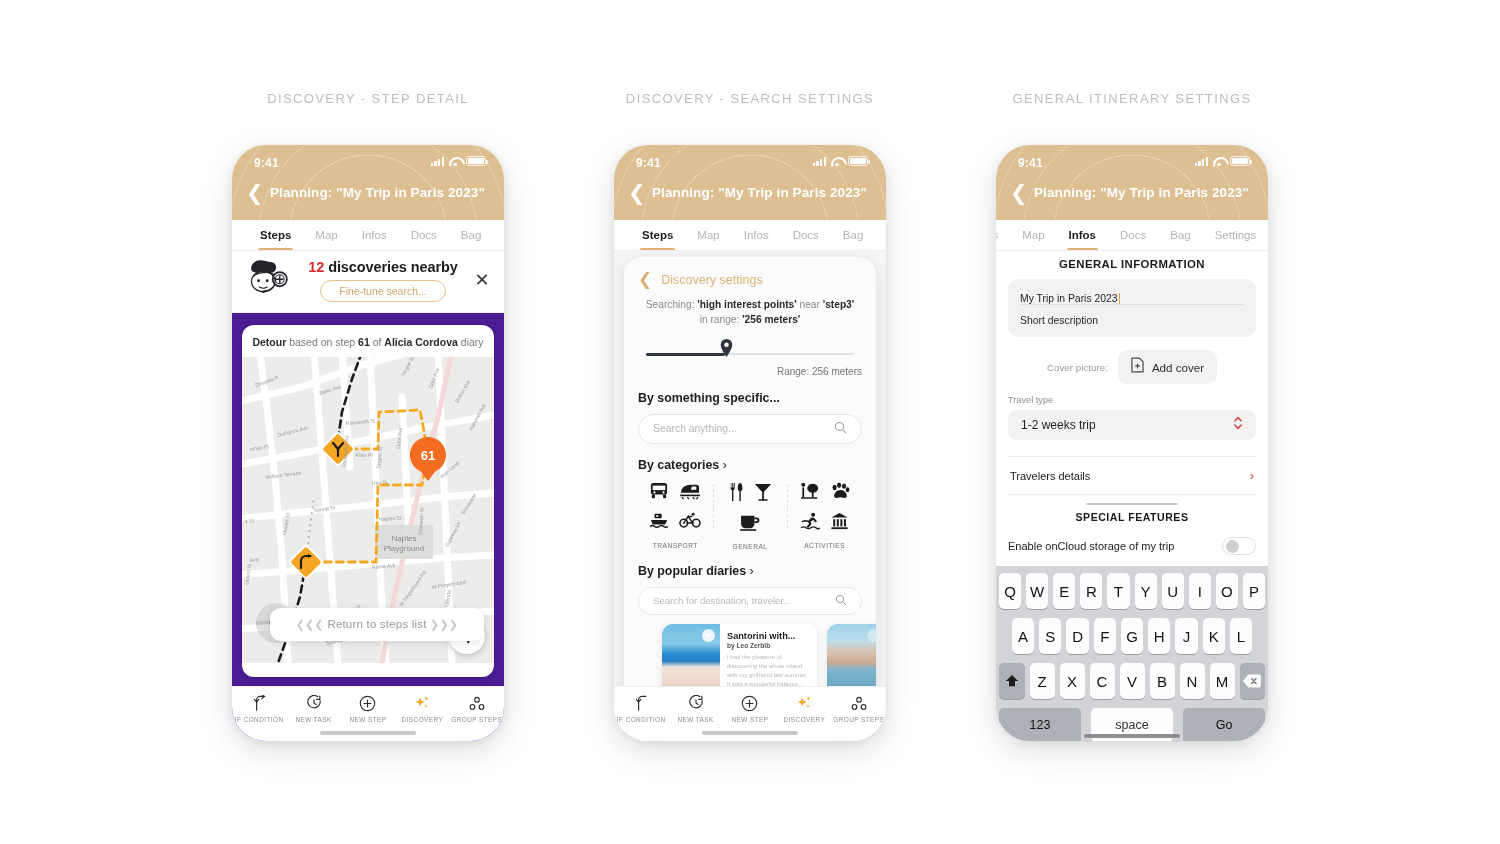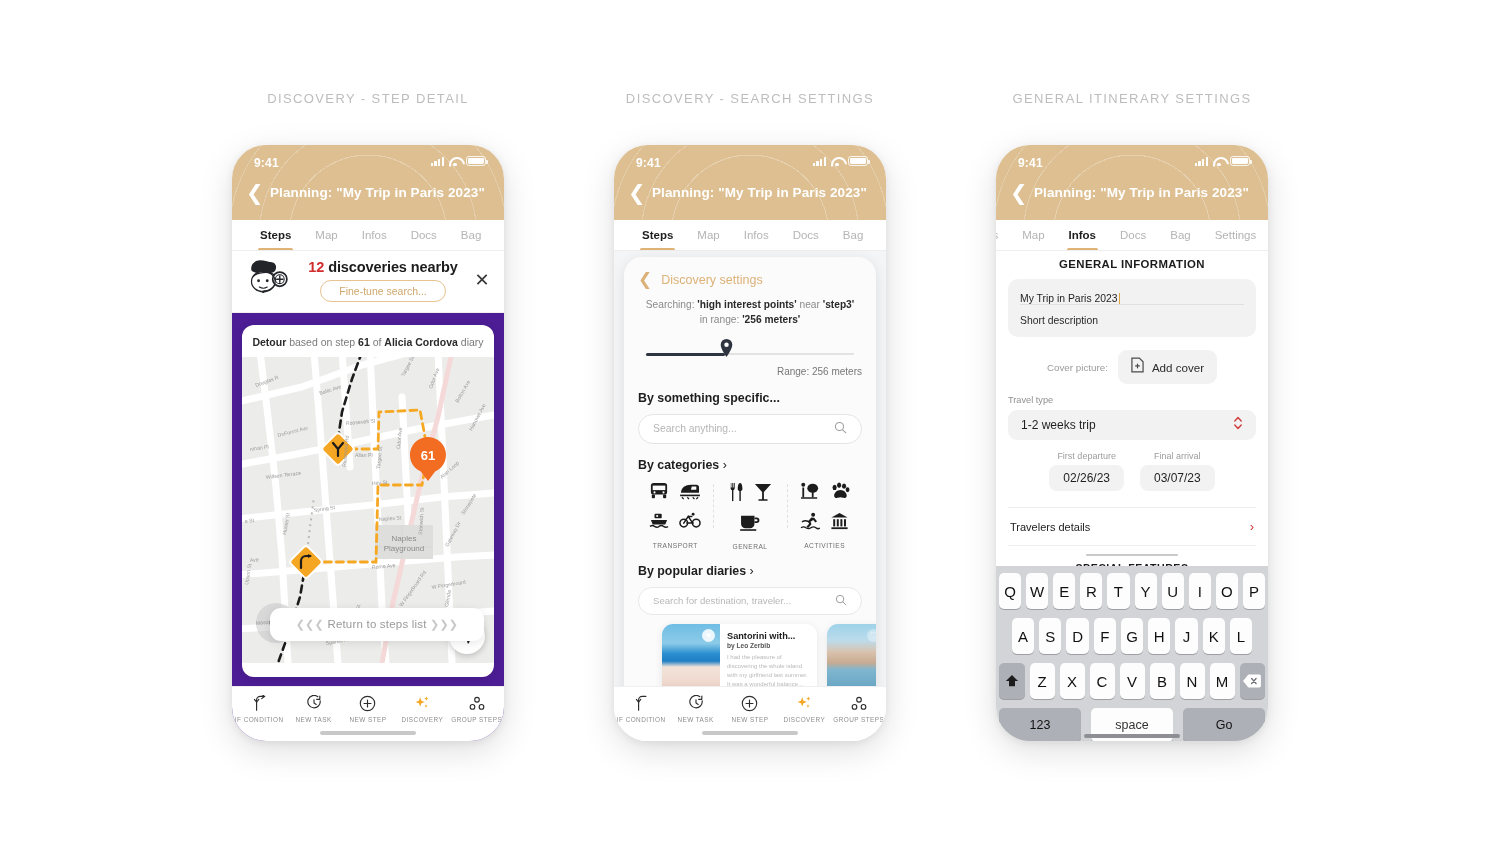--- a/index.html
+++ b/index.html
@@ -929,30 +929,20 @@
         <div class="selectbox">
           <span class="v">1-2 weeks trip</span>
           <span>
             <svg width="10" height="14" viewBox="0 0 10 14" fill="none" stroke="#d13b3b" stroke-width="1.4" stroke-linecap="round" stroke-linejoin="round">
               <path d="M1.8 5 L5 1.6 L8.2 5"></path>
                 <path d="M1.8 9 L5 12.4 L8.2 9"></path>
             </svg>
           </span>
         </div>
 
-        <div class="dates">
-          <div class="dcol">
-            <div class="dl">First departure</div>
-            <div class="dv">02/26/23</div>
-          </div>
-          <div class="dcol">
-            <div class="dl">Final arrival</div>
-            <div class="dv">03/07/23</div>
-          </div>
-        </div>
 
         <div class="rowlink">
           <span class="t">Travelers details</span>
           <span class="c">›</span>
         </div>
 
         <div class="sfeat-h">SPECIAL FEATURES</div>
 
         <div class="togglerow">
           <span class="t">Enable onCloud storage of my trip</span>

